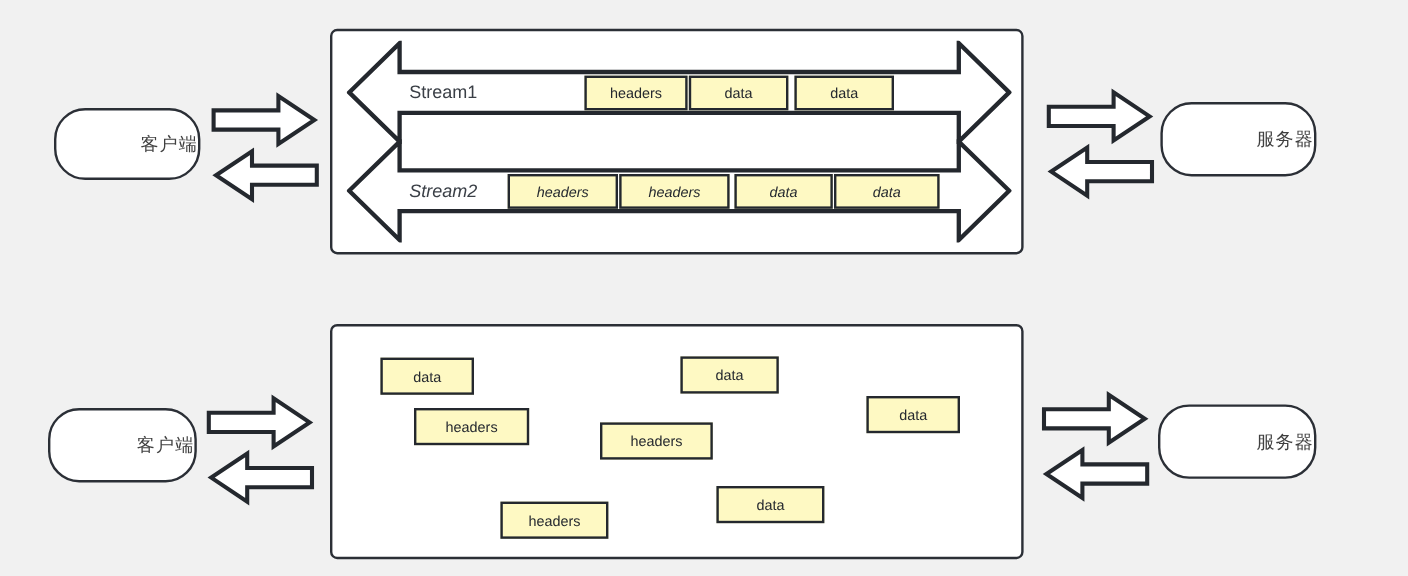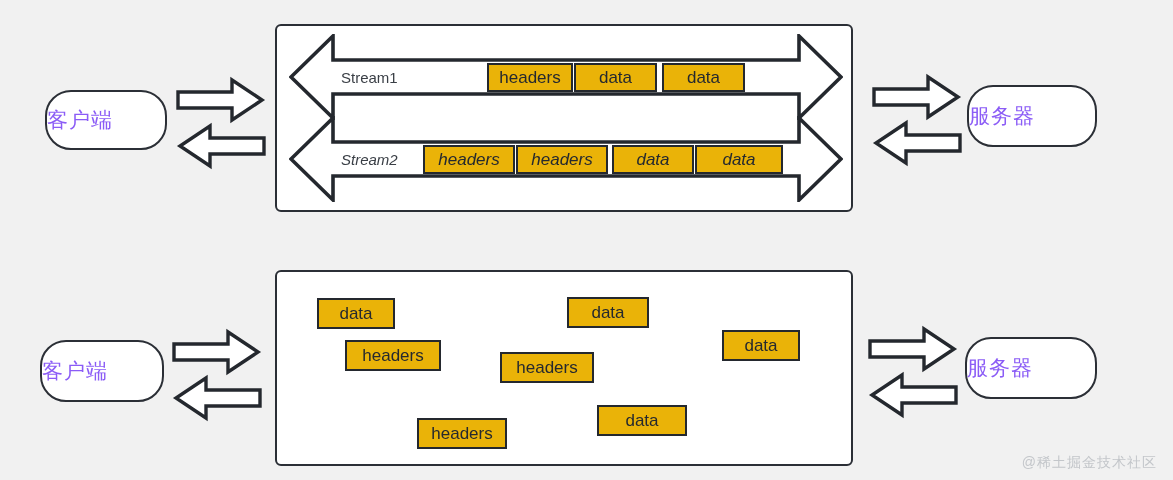--- a/index.html
+++ b/index.html
@@ -23,23 +23,23 @@
   }
 
   
   .endpoint {
     position: absolute;
     background: #ffffff;
     border: 2.5px solid #2b2f36;
     border-radius: 26px;
     display: flex;
     align-items: center;
-    justify-content: flex-start;
-    color: #8b5cf6;
-    font-size: 21px;
+    justify-content: flex-end;
+    color: #404040;
+    font-size: 15px;
     letter-spacing: 1px;
     box-sizing: border-box;
   }
   .endpoint span { display: block; }
 
   #client-top    { left: 45px;  top: 90px;  width: 122px; height: 60px; }
   #server-top    { left: 967px; top: 85px;  width: 130px; height: 62px; }
   #client-bottom { left: 40px;  top: 340px; width: 124px; height: 62px; }
   #server-bottom { left: 965px; top: 337px; width: 132px; height: 62px; }
 
@@ -90,27 +90,27 @@
     line-height: 27px;
     font-size: 15px;
     color: #3a3f46;
     white-space: nowrap;
     z-index: 3;
   }
 
   
   .chip {
     position: absolute;
-    background: #eab308;
+    background: #fef9c3;
     border: 2.5px solid #24282e;
     box-sizing: border-box;
     display: flex;
     align-items: center;
     justify-content: center;
-    font-size: 17px;
+    font-size: 12px;
     color: #25292f;
     white-space: nowrap;
   }
   .stream-band .chip {
     top: 29px;
     height: 29px;
     z-index: 4;
   }
 
   
@@ -221,15 +221,14 @@
     <svg viewBox="0 0 90 90" xmlns="http://www.w3.org/2000/svg">
       <path d="M2 14 H56 V2 L86 22 L56 42 V30 H2 Z" fill="#ffffff" stroke="#24282e" stroke-width="3.4" stroke-linejoin="miter"></path>
       <path d="M88 60 H34 V48 L4 68 L34 88 V76 H88 Z" fill="#ffffff" stroke="#24282e" stroke-width="3.4" stroke-linejoin="miter"></path>
     </svg>
   </div>
 
   <div class="endpoint" id="server-bottom">
     <span>服务器</span>
   </div>
 
-  <div id="watermark">@稀土掘金技术社区</div>
 
 </div>
 
 </body></html>

